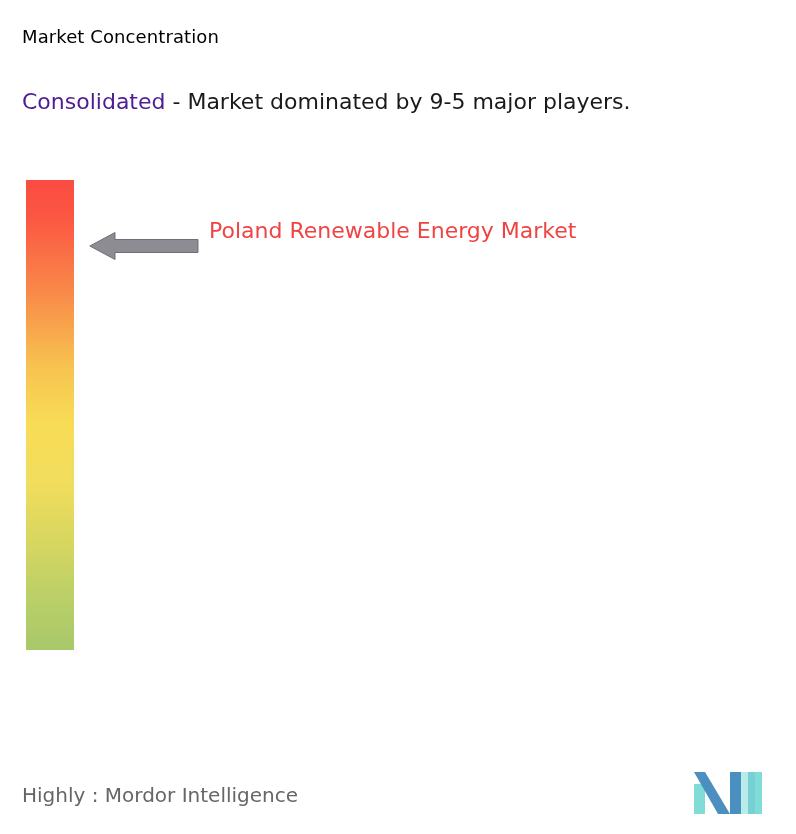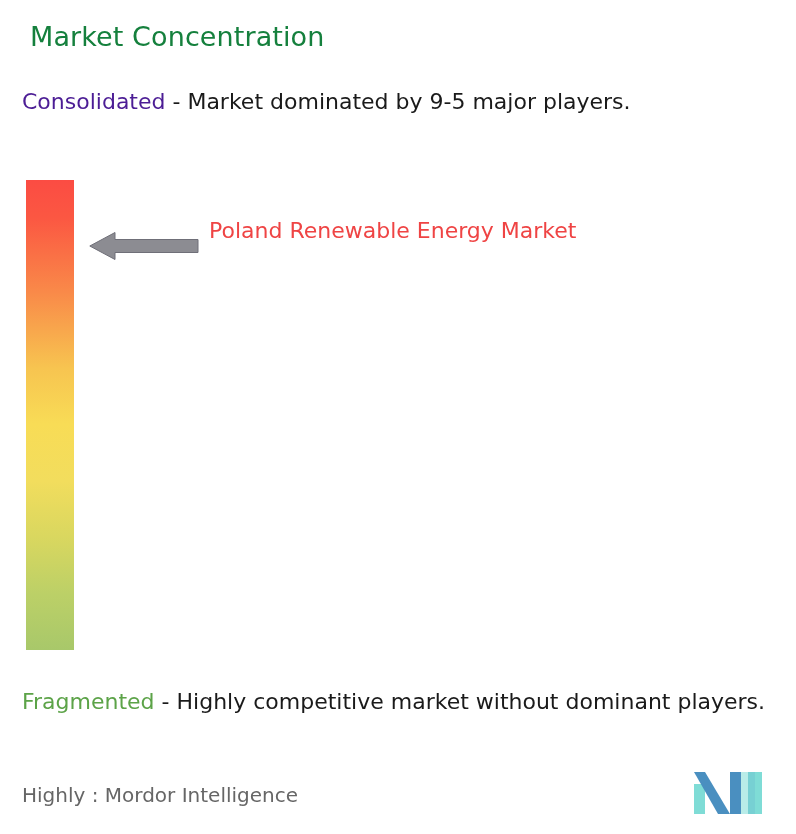--- a/index.html
+++ b/index.html
@@ -22,27 +22,26 @@
     top: 0;
     width: 796px;
     height: 834px;
   }
 
   
   #chart-title {
     position: absolute;
     left: 22px;
     top: 20px;
-    font-size: 27px;
+    font-size: 18px;
     line-height: 34px;
-    color: #15803d;
+    color: #000000;
     font-weight: 400;
     letter-spacing: 0.1px;
     white-space: nowrap;
-    margin-left: 8px;
   }
 
   
   #consolidated-caption {
     position: absolute;
     left: 22px;
     top: 86px;
     width: 756px;
     font-size: 22px;
     line-height: 32px;
@@ -139,21 +138,20 @@
   <div id="consolidated-caption"><span class="kw">Consolidated</span><span> - Market dominated by 9-5 major players.</span></div>
 
   <div id="concentration-scale-bar"></div>
 
   <svg id="market-pointer-arrow" viewBox="0 0 110 36">
     <polygon points="0.8,18 26,4.5 26,11.5 109,11.5 109,24.5 26,24.5 26,31.5" fill="#8C8C92" stroke="#6f6f78" stroke-width="1" stroke-linejoin="miter"></polygon>
   </svg>
 
   <div id="market-pointer-label">Poland Renewable Energy Market</div>
 
-  <div id="fragmented-caption"><span class="kw">Fragmented</span><span> - Highly competitive market without dominant players.</span></div>
 
   <div id="source-note">Highly :  Mordor Intelligence</div>
 
   <svg id="brand-logo" viewBox="0 0 72 44">
 
     <polygon points="2,44 2,14 13,14 13,44" fill="#7FDCD6"></polygon>
     <polygon points="2,14 13,14 13,4 2,4" fill="#7FDCD6" opacity="0"></polygon>
 
     <polygon points="2,2 13,2 38,44 26,44" fill="#4A8FC0"></polygon>
 

